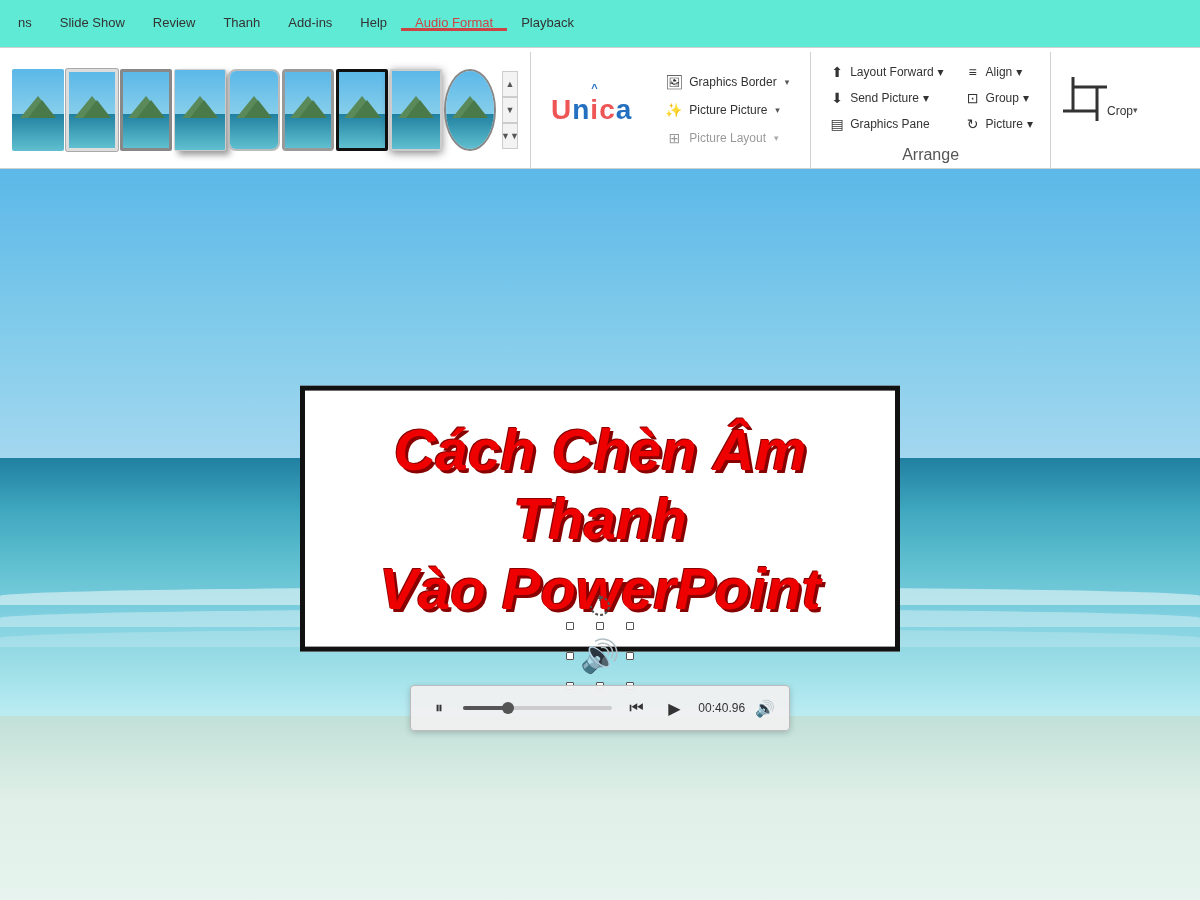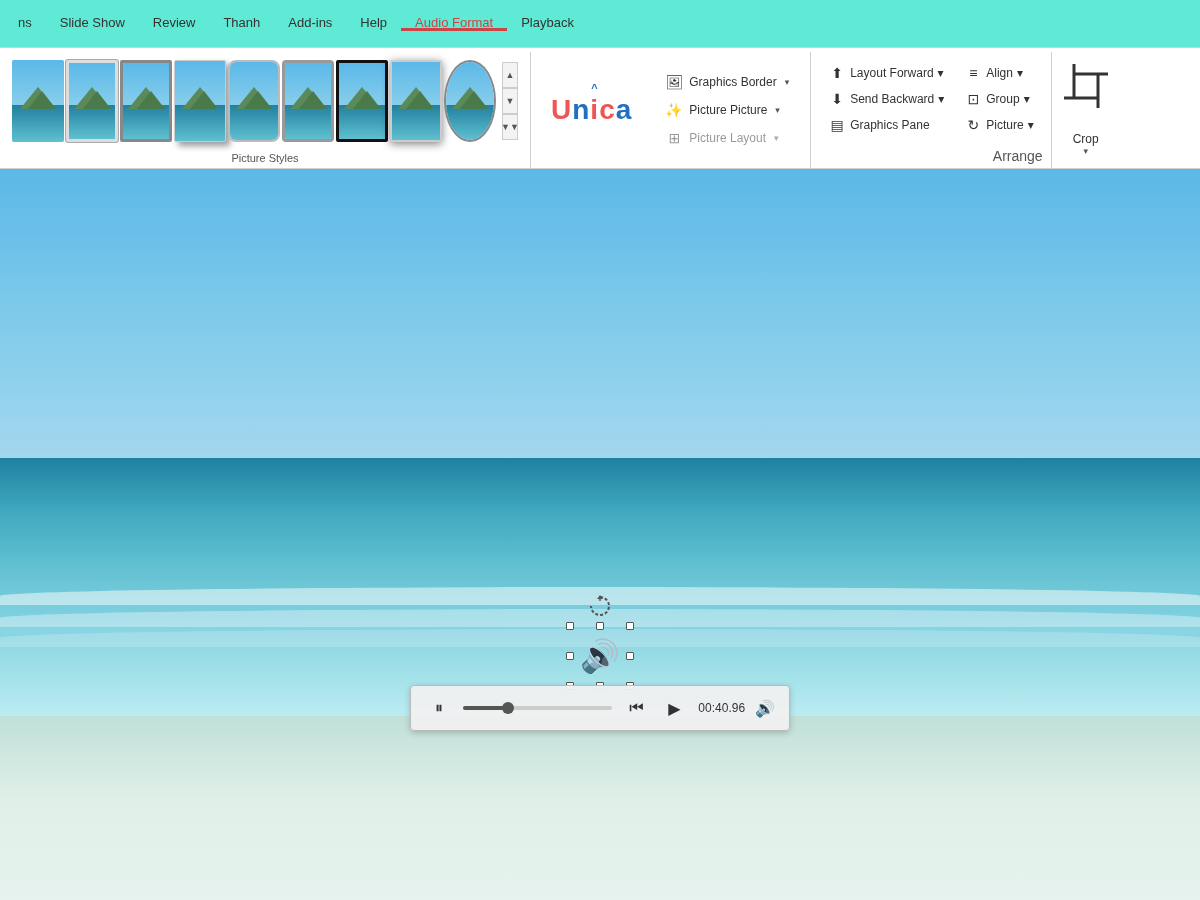--- a/index.html
+++ b/index.html
@@ -27,29 +27,29 @@
     
     .gallery-scroll { display: flex; flex-direction: column; justify-content: space-between; margin-left: 4px; }
     .gallery-scroll-btn { width: 16px; height: 26px; background: #f3f3f3; border: 1px solid #ccc; display: flex; align-items: center; justify-content: center; cursor: pointer; font-size: 9px; color: #555; }
     .ribbon-btn { display: flex; align-items: center; gap: 6px; padding: 3px 8px; cursor: pointer; border-radius: 2px; font-size: 12px; color: #333; white-space: nowrap; border: 1px solid transparent; }
     .ribbon-btn .btn-icon { font-size: 14px; width: 18px; text-align: center; }
     .ribbon-btn .btn-caret { font-size: 9px; margin-left: 2px; color: #555; }
     .ribbon-btn.disabled { opacity: 0.5; cursor: default; }
 
     
     .arrange-section { display: flex; flex-direction: column; padding: 2px 8px; border-right: 1px solid #d0d0d0; }
-    .arrange-section .section-label { font-size: 14px; color: #555; text-align: right; margin-top: auto; padding-top: 4px; padding-bottom: 2px; }
+    .arrange-section .section-label { font-size: 16px; color: #555; text-align: center; margin-top: auto; padding-top: 4px; padding-bottom: 2px; }
     .arrange-cols { display: flex; gap: 2px; flex: 1; }
     .arrange-col { display: flex; flex-direction: column; gap: 2px; justify-content: center; }
     .arrange-btn { display: flex; align-items: center; gap: 4px; padding: 3px 8px; cursor: pointer; border-radius: 2px; font-size: 12px; color: #333; white-space: nowrap; border: 1px solid transparent; }
     .arrange-btn .btn-icon { font-size: 14px; width: 18px; text-align: center; }
 
     
     .crop-section { display: flex; flex-direction: column; align-items: center; padding: 4px 12px; }
-    .crop-icon-wrap { display: flex; flex-direction: column; align-items: center; cursor: pointer; flex: 1; justify-content: center; }
+    .crop-icon-wrap { display: flex; align-items: center; cursor: pointer; flex: 1; justify-content: center; }
     .crop-big-icon { font-size: 36px; color: #333; line-height: 1; }
     .crop-label { font-size: 12px; color: #333; margin-top: 2px; }
     .crop-caret { font-size: 9px; color: #555; }
 
     
     .unica-area { display: flex; align-items: center; justify-content: center; padding: 0 16px; }
     .unica-logo { font-size: 28px; font-weight: bold; letter-spacing: 1px; }
     .unica-u { color: #e55; }
     .unica-n { color: #2470c0; }
     .unica-hat { color: #2470c0; font-size: 16px; position: relative; top: -8px; }
@@ -267,21 +267,20 @@
               <div class="ml-mountain2"></div>
             </div>
         </div>
 
         <div class="gallery-scroll">
           <div class="gallery-scroll-btn">▲</div>
           <div class="gallery-scroll-btn">▼</div>
           <div class="gallery-scroll-btn">▼▼</div>
         </div>
       </div>
-      <div class="ribbon-section-label">Picture Styles</div>
     </div>
 
     <div style="display:flex; align-items:stretch; border-right: 1px solid #d0d0d0; padding: 2px 4px;">
 
       <div class="unica-area">
         <div class="unica-logo">
           <span class="unica-u">U</span><span class="unica-n">n</span><span style="position:relative;"><span class="unica-hat" style="position:absolute; top:-12px; left:1px; font-size:11px;">^</span><span style="color:#e55;">i</span></span><span style="color:#e55;">c</span><span style="color:#2470c0;">a</span>
         </div>
       </div>
 
@@ -308,21 +307,21 @@
       <div class="arrange-cols">
 
         <div class="arrange-col">
           <div class="arrange-btn">
             <span class="btn-icon">⬆</span>
             <span>Layout Forward</span>
             <span class="btn-caret">▾</span>
           </div>
           <div class="arrange-btn">
             <span class="btn-icon">⬇</span>
-            <span>Send Backward</span>
+            <span>Send Picture</span>
             <span class="btn-caret">▾</span>
           </div>
           <div class="arrange-btn">
             <span class="btn-icon">▤</span>
             <span>Graphics Pane</span>
           </div>
         </div>
 
         <div class="arrange-col">
           <div class="arrange-btn">
@@ -368,20 +367,26 @@
 
   <div class="sky"></div>
   <div class="water"></div>
   <div class="sand"></div>
   <div class="waves">
     <div class="wave-line"></div>
     <div class="wave-line"></div>
     <div class="wave-line"></div>
   </div>
 
+  <div class="slide-textbox">
+    <div class="slide-title">
+      <span>Cách Chèn Âm Thanh</span><br>
+      <span>Vào PowerPoint</span>
+    </div>
+  </div>
 
   <div class="audio-icon-wrap">
 
     <div class="audio-rotate-handle">
       <svg width="22" height="22" viewBox="0 0 22 22">
         <path d="M11 2 A9 9 0 1 1 2 11" fill="none" stroke="#555" stroke-width="2" stroke-dasharray="3,2"></path>
         <polygon points="11,0 8,4 14,4" fill="#555"></polygon>
         <line x1="11" y1="2" x2="11" y2="6" stroke="#555" stroke-width="1.5"></line>
       </svg>
     </div>

